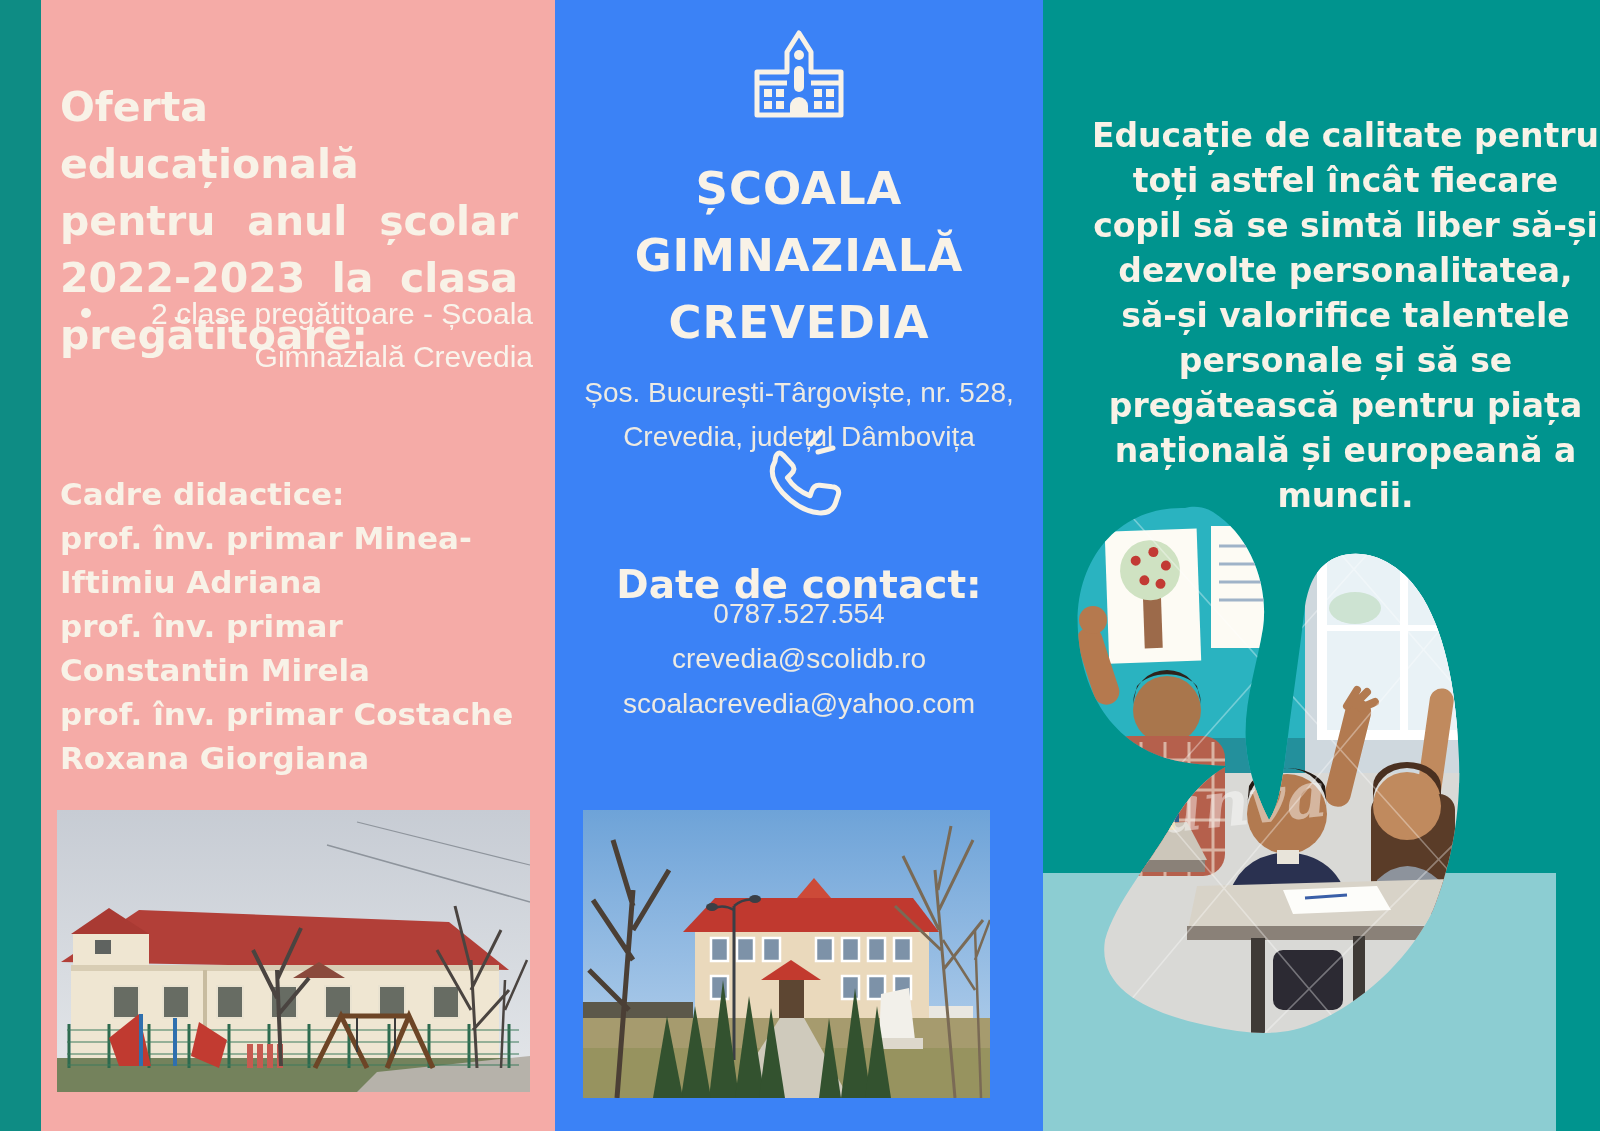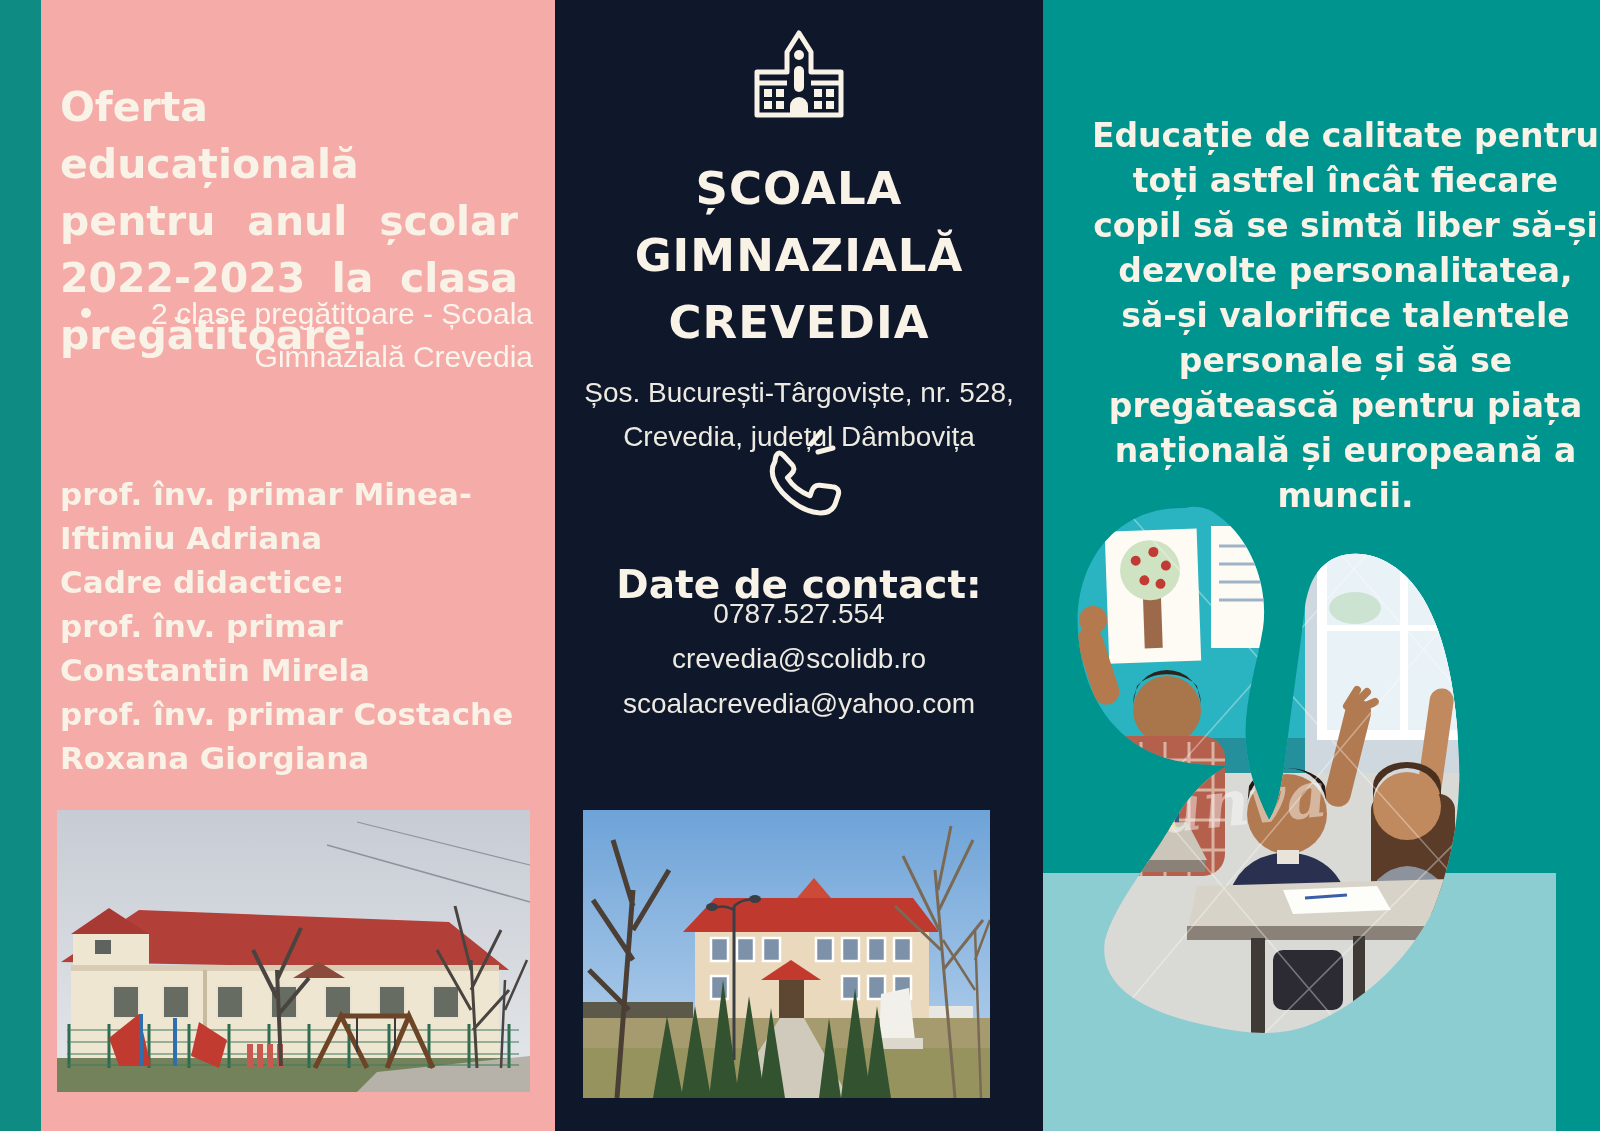--- a/index.html
+++ b/index.html
@@ -1,21 +1,21 @@
 <!DOCTYPE html>
 <html><head>
 <meta charset="utf-8">
 <style>
   html,body{margin:0;padding:0;background:#222;}
   .page{position:relative;width:1600px;height:1131px;overflow:hidden;
         font-family:"Liberation Sans",sans-serif;background:#00948E;}
   .panel{position:absolute;top:0;height:1131px;}
   .accent-strip{position:absolute;left:0;top:0;width:41px;height:1131px;background:#0E8C84;}
   .panel-left{left:41px;width:514px;background:#F5ABA7;}
-  .panel-center{left:555px;width:488px;background:#0f172a;}
+  .panel-center{left:555px;width:488px;background:#3b82f6;}
   .panel-right{left:1043px;width:557px;background:#00948E;}
   .display{font-family:"DejaVu Sans",sans-serif;font-weight:bold;}
 
   
   .lp-heading{position:absolute;left:19px;top:52px;width:458px;
     font-size:41px;line-height:57px;text-align:justify;color:#F8F2E7;}
   .lp-bullets{position:absolute;left:40px;top:292px;width:452px;}
   .lp-bullet{display:flex;margin-bottom:2px;text-align:right;}
   .lp-dot{flex:0 0 10px;width:10px;height:10px;border-radius:50%;background:#F8F2E7;margin:16px 18px 0 0;}
   .lp-bullet-text{font-size:30px;line-height:43px;color:#F9F4EC;}
@@ -52,22 +52,22 @@
     <h1 class="lp-heading display">Oferta educațională pentru anul școlar 2022-2023 la clasa pregătitoare:</h1>
 
     <div class="lp-bullets">
       <div class="lp-bullet">
         <span class="lp-dot"></span>
         <span class="lp-bullet-text">2 clase pregătitoare - Școala Gimnazială Crevedia</span>
       </div>
     </div>
 
     <div class="lp-teachers display">
+      <div>Cadre didactice:</div>
       <div>prof. înv. primar Minea-Iftimiu Adriana</div>
-      <div>Cadre didactice:</div>
       <div>prof. înv. primar Constantin Mirela</div>
       <div>prof. înv. primar Costache Roxana Giorgiana</div>
     </div>
 
     <svg class="photo-frame" style="left:16px;top:810px;" width="473" height="282" viewBox="0 0 473 282">
       <defs>
         <linearGradient id="sky1" x1="0" y1="0" x2="0" y2="1">
           <stop offset="0" stop-color="#c7ccd4"></stop>
             <stop offset="1" stop-color="#e4e7ea"></stop>
         </linearGradient>

